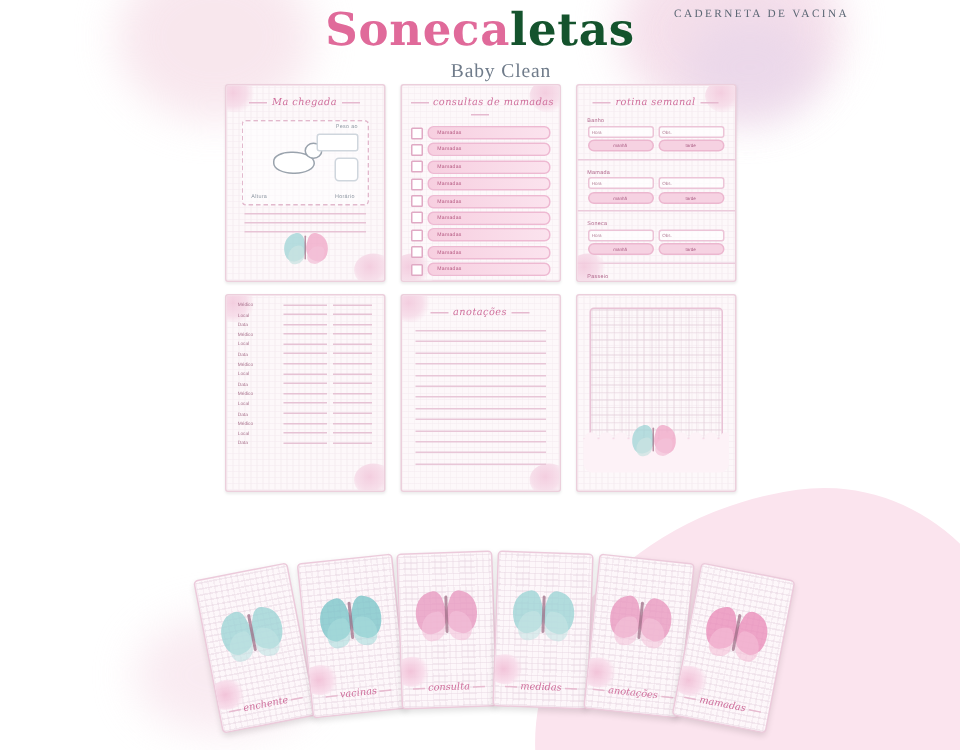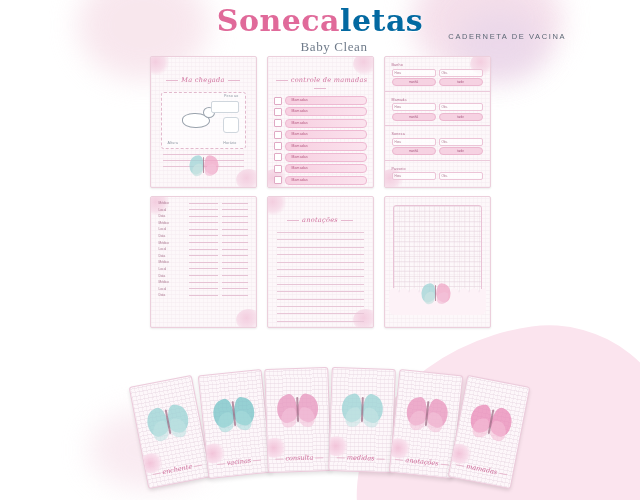--- a/index.html
+++ b/index.html
@@ -65,37 +65,37 @@
   }
   .brand-title {
     font-family: "DejaVu Serif", serif;
     font-weight: bold;
     font-size: 30px;
     letter-spacing: .5px;
     color: #e06a9a;
     line-height: 1;
     text-shadow: 0 1px 0 #fff;
   }
-  .brand-title .accent { color: #0369a1; }
+  .brand-title .accent { color: #14532d; }
   .brand-sub {
     font-family: "Liberation Serif", serif;
     font-size: 13px;
     color: #6f7b8a;
     margin-top: 3px;
     letter-spacing: .6px;
     padding-left: 28px;
   }
   .header-right {
     position: absolute;
     right: 74px;
-    top: 32px;
+    top: 4px;
     font-size: 7.5px;
     letter-spacing: 1.6px;
     color: #5b6774;
-    font-family: Liberation Sans, sans-serif;
+    font-family: Liberation Serif, serif;
   }
 
   
   .sheets {
     position: absolute;
     left: 0; right: 0;
     top: 56px;
   }
   .row {
     display: flex;
@@ -123,21 +123,20 @@
   }
   .sheet-title {
     position: relative;
     text-align: center;
     font-family: "DejaVu Serif", serif;
     font-style: italic;
     font-size: 6.5px;
     color: #cf6f9c;
     padding-top: 7px;
     letter-spacing: .3px;
-    margin-top: 12px;
   }
   .sheet-title::before, .sheet-title::after {
     content: "";
     display: inline-block;
     width: 12px;
     height: 1px;
     background: #e6b9cf;
     vertical-align: middle;
     margin: 0 3px;
   }
@@ -484,21 +483,21 @@
           <div class="w l2"></div>
             <div class="w r2"></div>
           <div class="bodyline"></div>
         </div>
       </div>
 
       <div class="sheet">
         <div class="paper-tex"></div>
         <div class="corner-fl tr"></div>
         <div class="corner-fl bl"></div>
-        <div class="sheet-title">controle de mamadas</div>
+        <div class="sheet-title">consultas de mamadas</div>
         <div class="s2-list">
           <div class="s2-row">
               <div class="s2-chk"></div>
               <div class="s2-bar">
                 <span>Mamadas</span>
               </div>
             </div>
           <div class="s2-row">
               <div class="s2-chk"></div>
               <div class="s2-bar">
@@ -554,20 +553,21 @@
               </div>
             </div>
 
         </div>
       </div>
 
       <div class="sheet">
         <div class="paper-tex"></div>
         <div class="corner-fl tr"></div>
         <div class="corner-fl bl"></div>
+        <div class="sheet-title">rotina semanal</div>
 
         <div class="s3-block">
           <div class="s3-head">Banho</div>
           <div class="s3-grid">
             <div class="s3-cell">Hora</div>
             <div class="s3-cell">Obs.</div>
             <div class="s3-pill">manhã</div>
             <div class="s3-pill">tarde</div>
           </div>
         </div>

